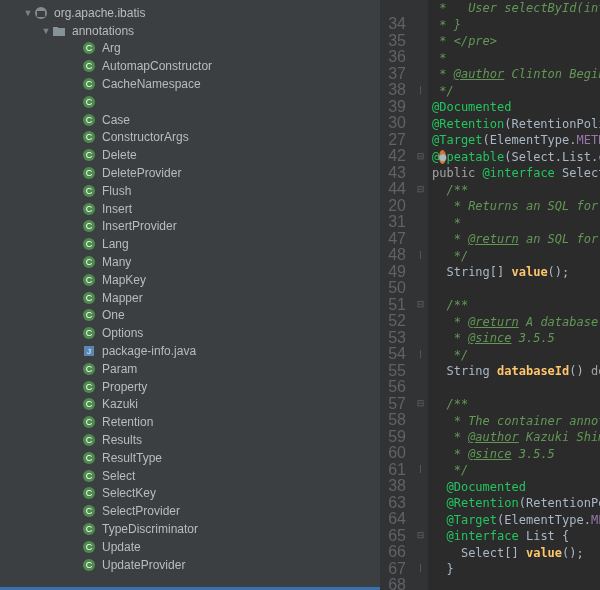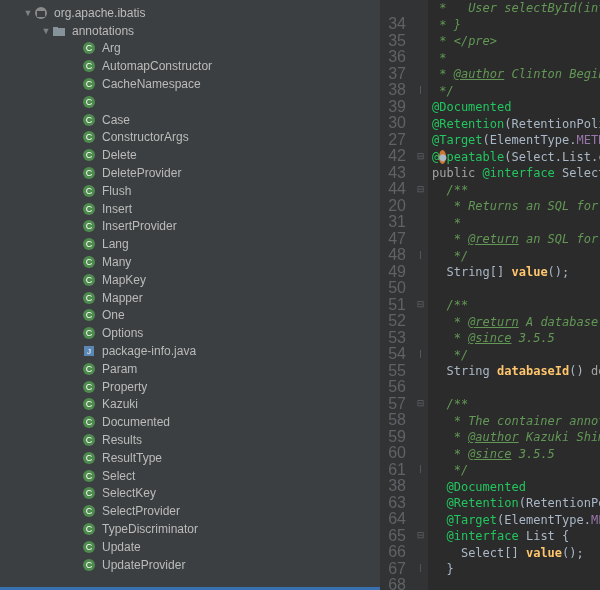--- a/index.html
+++ b/index.html
@@ -332,21 +332,21 @@
         <span>Kazuki</span>
       </div>
       <div class="tree-row" style="padding-left: 70px;">
         <span class="arrow"></span>
         <span class="icon">
           <svg width="14" height="14">
             <circle cx="7" cy="7" r="6" fill="#4e8c4e"></circle>
             <text x="7" y="10" text-anchor="middle" font-size="9" fill="#fff" font-family="Arial">C</text>
           </svg>
         </span>
-        <span>Documented</span>
+        <span>Retention</span>
       </div>
       <div class="tree-row" style="padding-left: 70px;">
         <span class="arrow"></span>
         <span class="icon">
           <svg width="14" height="14">
             <circle cx="7" cy="7" r="6" fill="#4e8c4e"></circle>
             <text x="7" y="10" text-anchor="middle" font-size="9" fill="#fff" font-family="Arial">C</text>
           </svg>
         </span>
         <span>Results</span>

